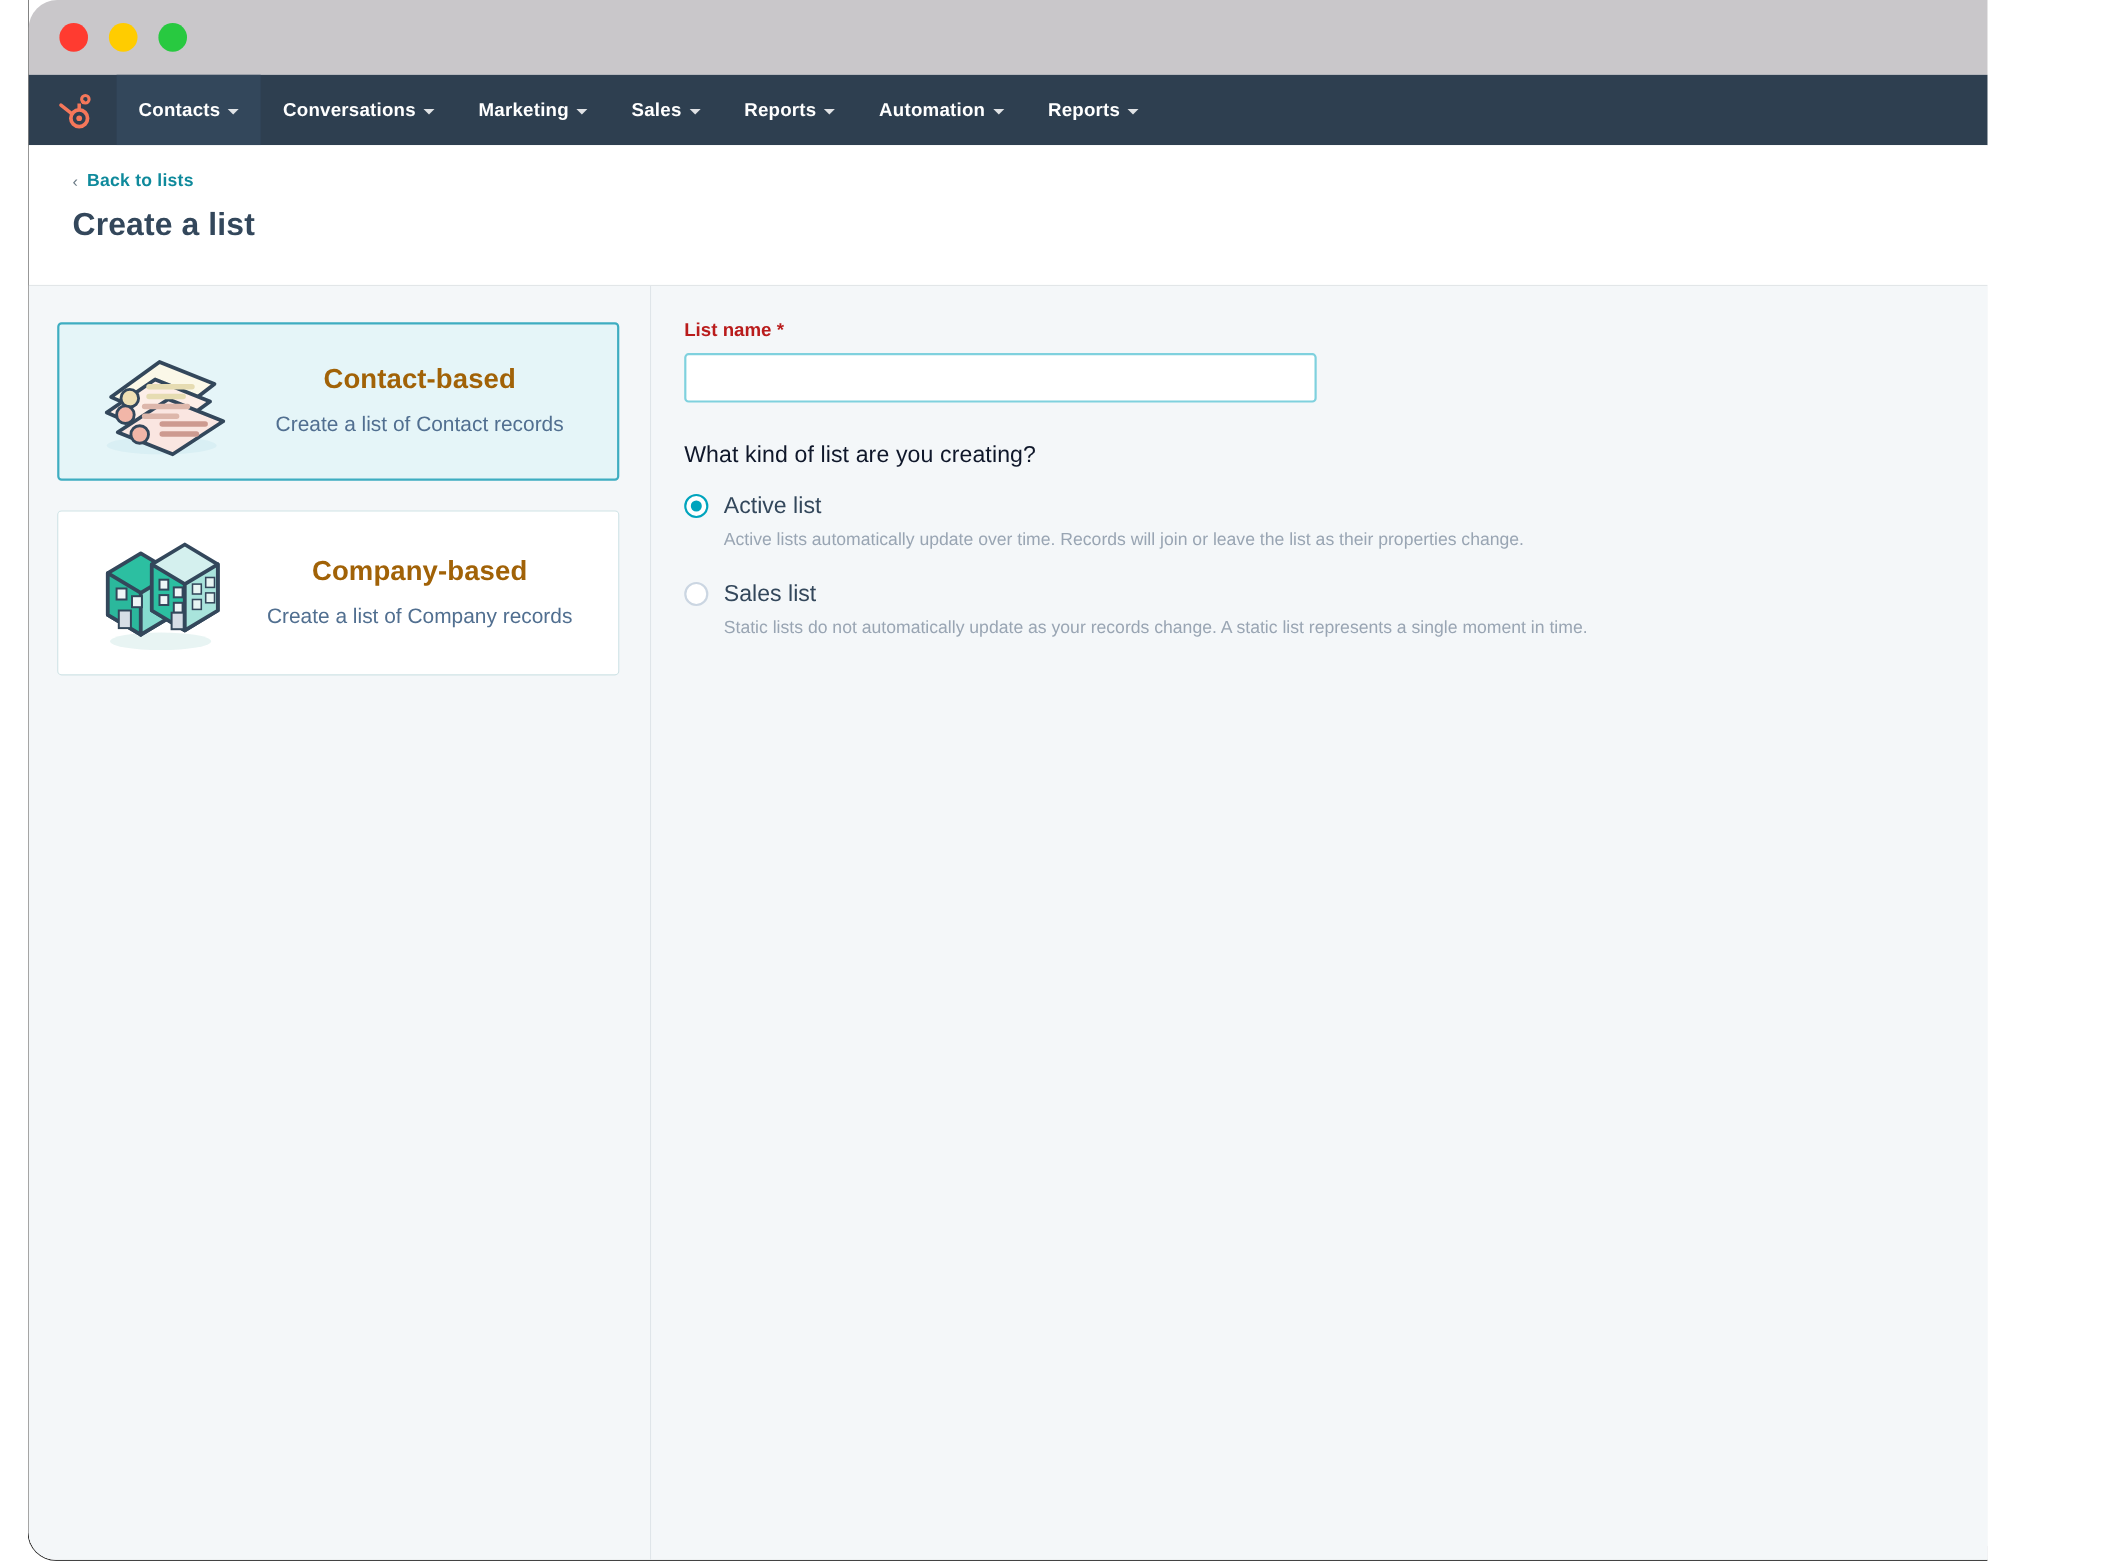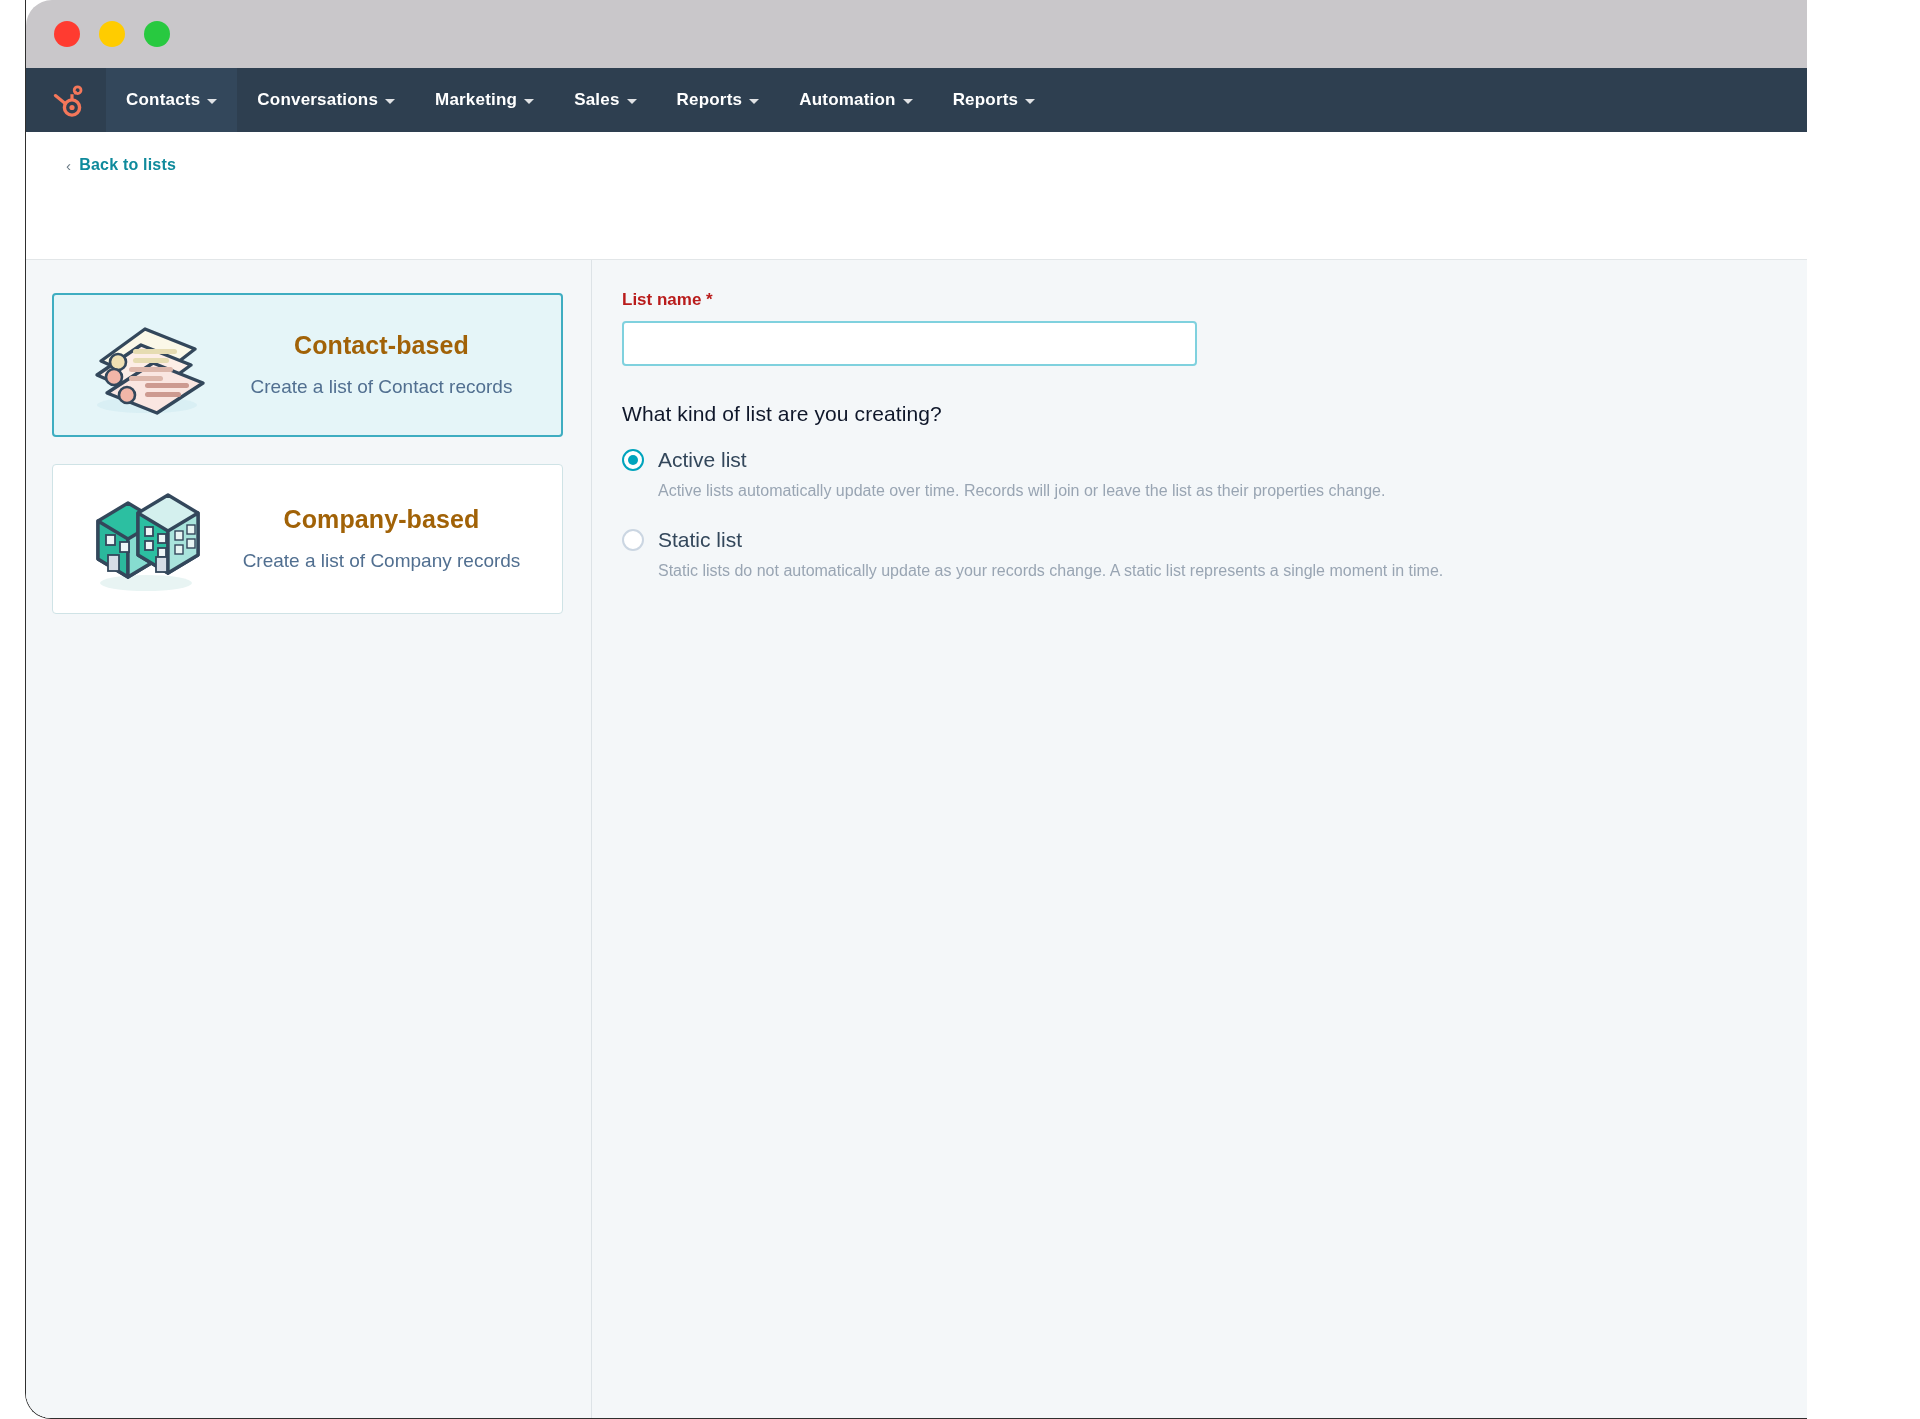--- a/index.html
+++ b/index.html
@@ -270,20 +270,21 @@
       <span>Reports</span>
       <span class="caret"></span>
     </div>
   </div>
 
   <div class="page-head">
     <div class="back-link">
       <span class="back-chevron">‹</span>
       <span>Back to lists</span>
     </div>
+    <div class="page-title">Create a list</div>
   </div>
 
   <div class="body-area">
 
     <div class="left-pane">
 
       <div class="type-card selected">
         <div class="card-icon">
           <svg width="126" height="104" viewBox="0 0 126 104" aria-hidden="true">
             <ellipse cx="64" cy="92" rx="50" ry="8" fill="#cfeaf0" opacity=".55"></ellipse>
@@ -360,21 +361,21 @@
       <div class="radio-group">
 
         <div class="radio-row">
           <span class="radio checked"></span>
           <span class="radio-label">Active list</span>
         </div>
         <div class="radio-help">Active lists automatically update over time. Records will join or leave the list as their properties change.</div>
 
         <div class="radio-row">
           <span class="radio"></span>
-          <span class="radio-label">Static list</span>
+          <span class="radio-label">Sales list</span>
         </div>
         <div class="radio-help">Static lists do not automatically update as your records change. A static list represents a single moment in time.</div>
 
       </div>
     </div>
 
   </div>
 </div>
 
 </body></html>

